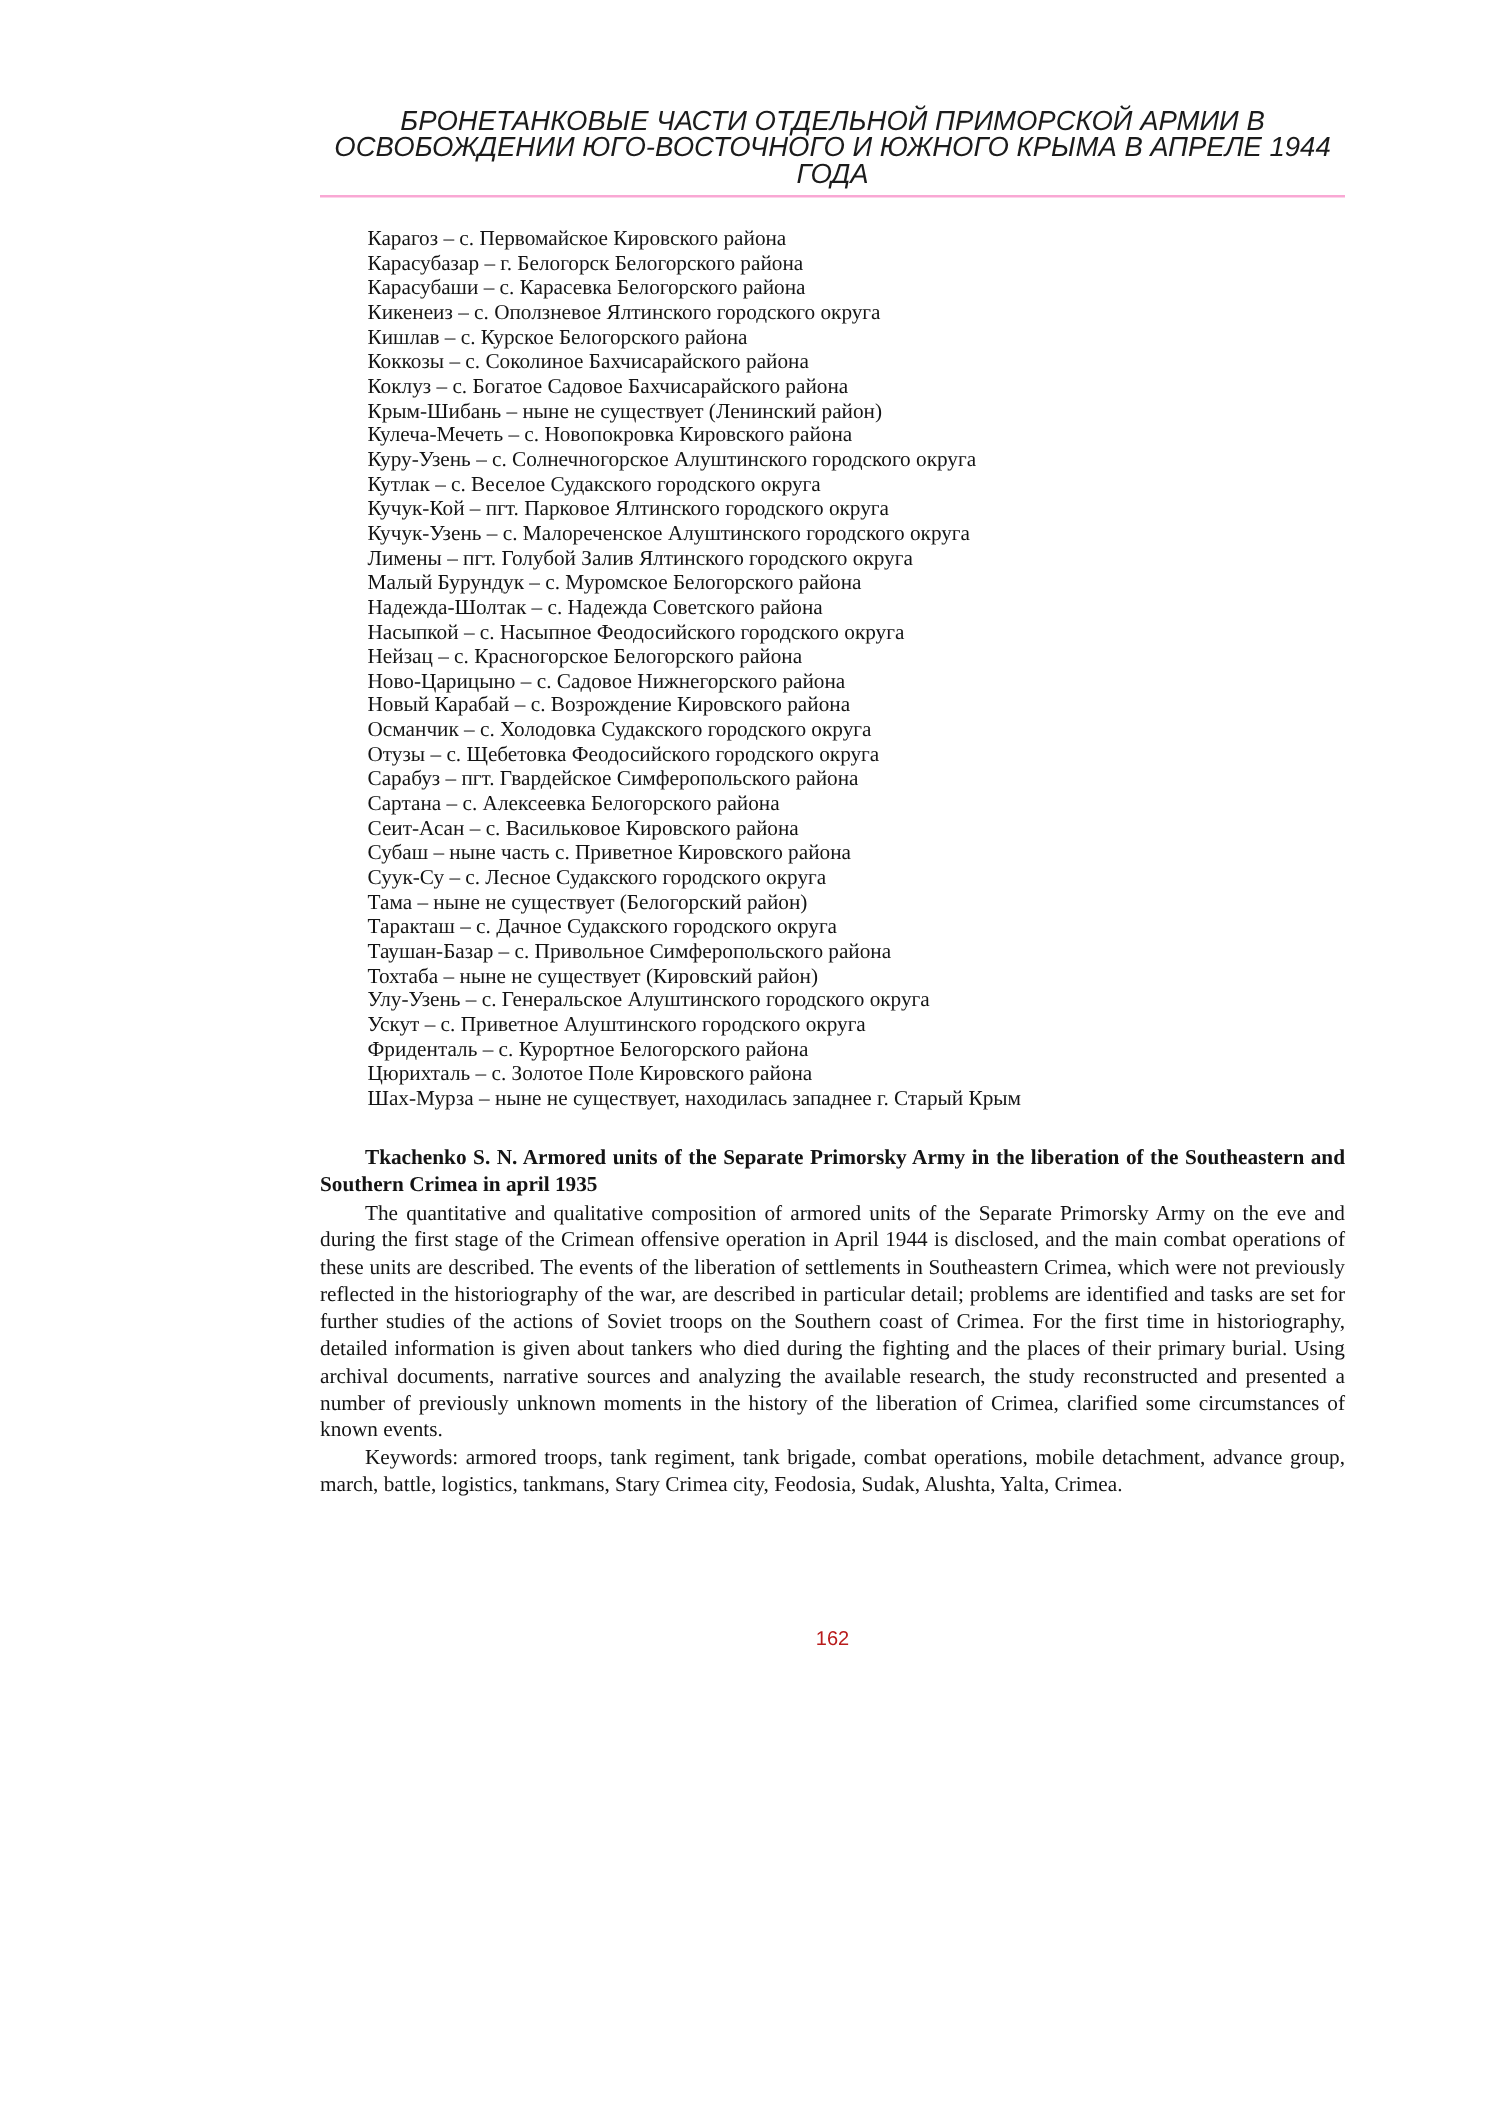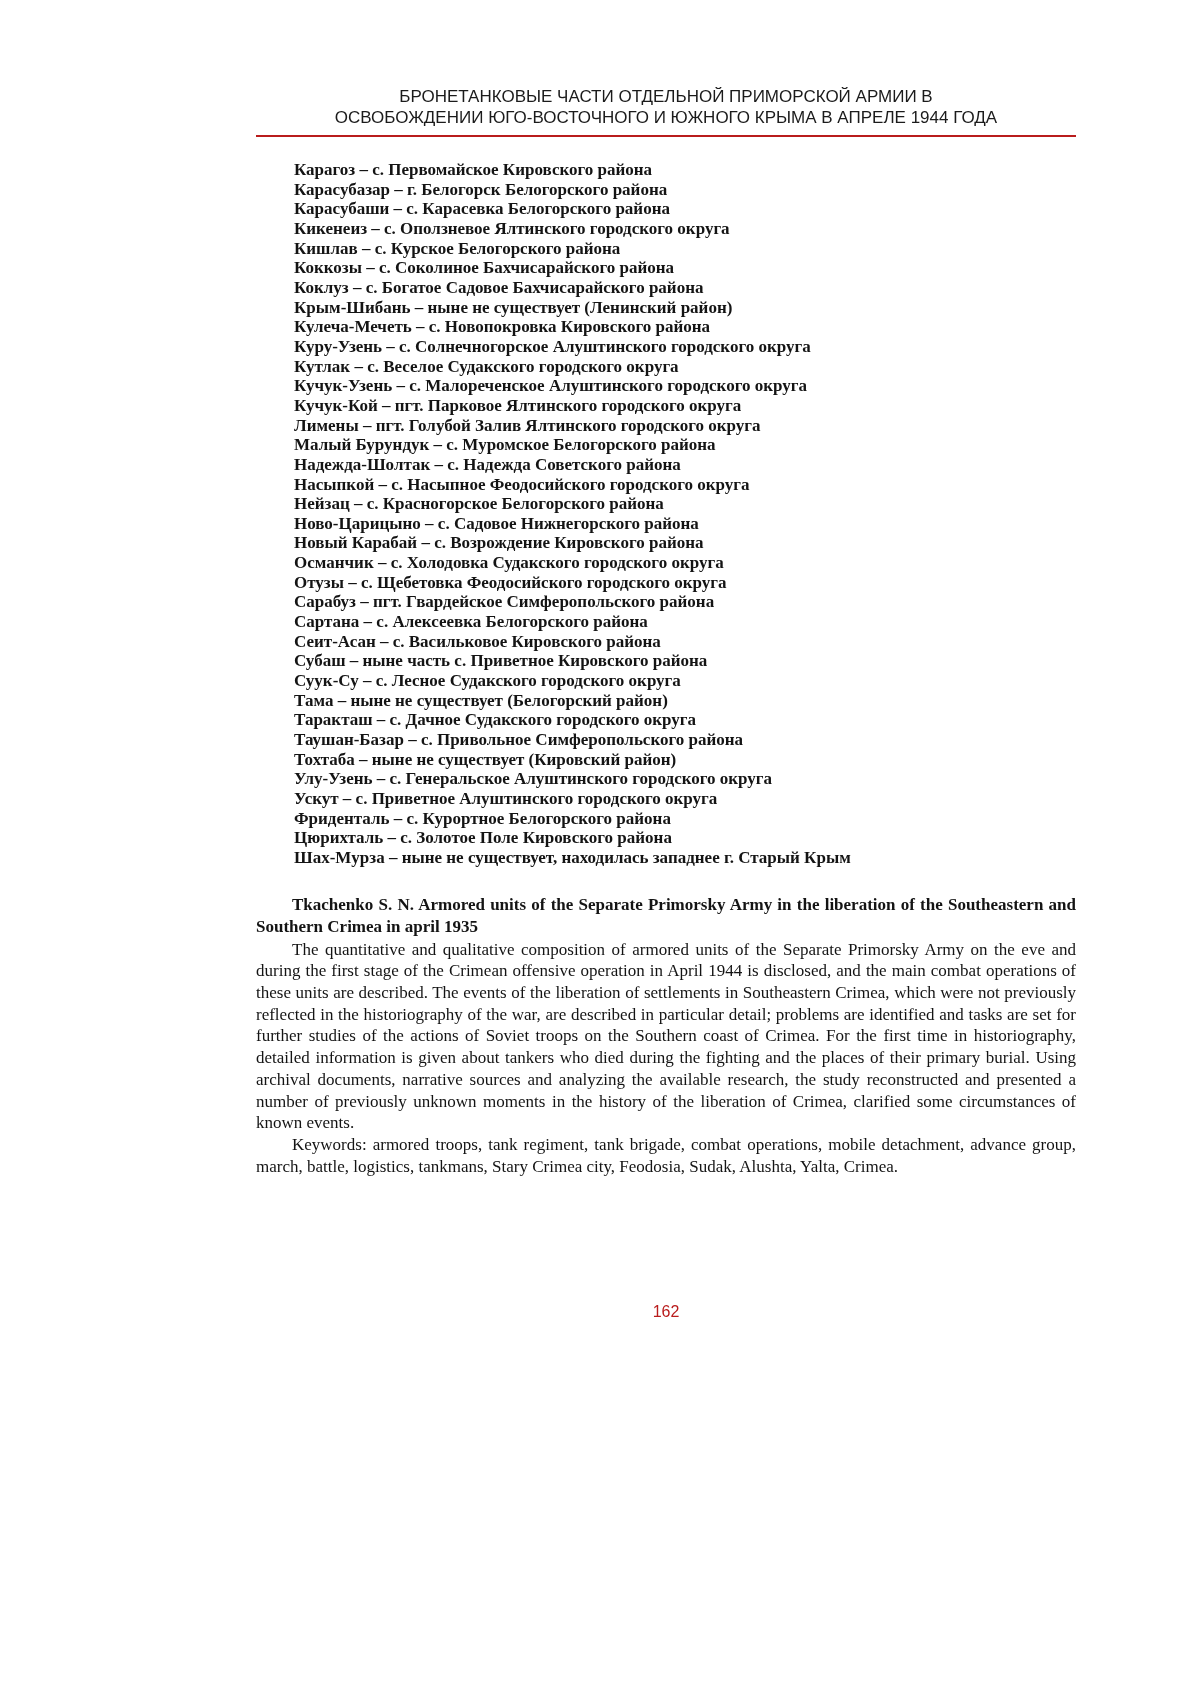--- a/index.html
+++ b/index.html
@@ -17,35 +17,35 @@
   }
   .page-content {
     position: absolute;
     left: 256px;
     top: 0;
     width: 820px;
   }
   .running-header {
     margin-top: 86px;
     padding-bottom: 7px;
-    border-bottom: 2px solid #b91c1c;
+    border-bottom: 2px solid #f9a8d4;
     text-align: center;
     font-family: "Liberation Sans", sans-serif;
+    font-style: italic;
     font-weight: 400;
-    font-size: 17px;
+    font-size: 22px;
     line-height: 21px;
     color: #1b1b1b;
   }
   .toponym-list {
     margin-top: 23px;
     padding-left: 38px;
     font-size: 17px;
     line-height: 19.65px;
     color: #141414;
-    font-weight: bold;
   }
   .toponym-line {
     white-space: nowrap;
   }
   .abstract {
     margin-top: 26px;
     font-size: 17px;
     color: #141414;
   }
   .abstract-heading {
@@ -108,23 +108,23 @@
       <div class="toponym-line">Коклуз – с. Богатое Садовое Бахчисарайского района</div>
 
       <div class="toponym-line">Крым-Шибань – ныне не существует (Ленинский район)</div>
 
       <div class="toponym-line">Кулеча-Мечеть – с. Новопокровка Кировского района</div>
 
       <div class="toponym-line">Куру-Узень – с. Солнечногорское Алуштинского городского округа</div>
 
       <div class="toponym-line">Кутлак – с. Веселое Судакского городского округа</div>
 
+      <div class="toponym-line">Кучук-Кой – пгт. Парковое Ялтинского городского округа</div>
+
       <div class="toponym-line">Кучук-Узень – с. Малореченское Алуштинского городского округа</div>
-
-      <div class="toponym-line">Кучук-Кой – пгт. Парковое Ялтинского городского округа</div>
 
       <div class="toponym-line">Лимены – пгт. Голубой Залив Ялтинского городского округа</div>
 
       <div class="toponym-line">Малый Бурундук – с. Муромское Белогорского района</div>
 
       <div class="toponym-line">Надежда-Шолтак – с. Надежда Советского района</div>
 
       <div class="toponym-line">Насыпкой – с. Насыпное Феодосийского городского округа</div>
 
       <div class="toponym-line">Нейзац – с. Красногорское Белогорского района</div>

